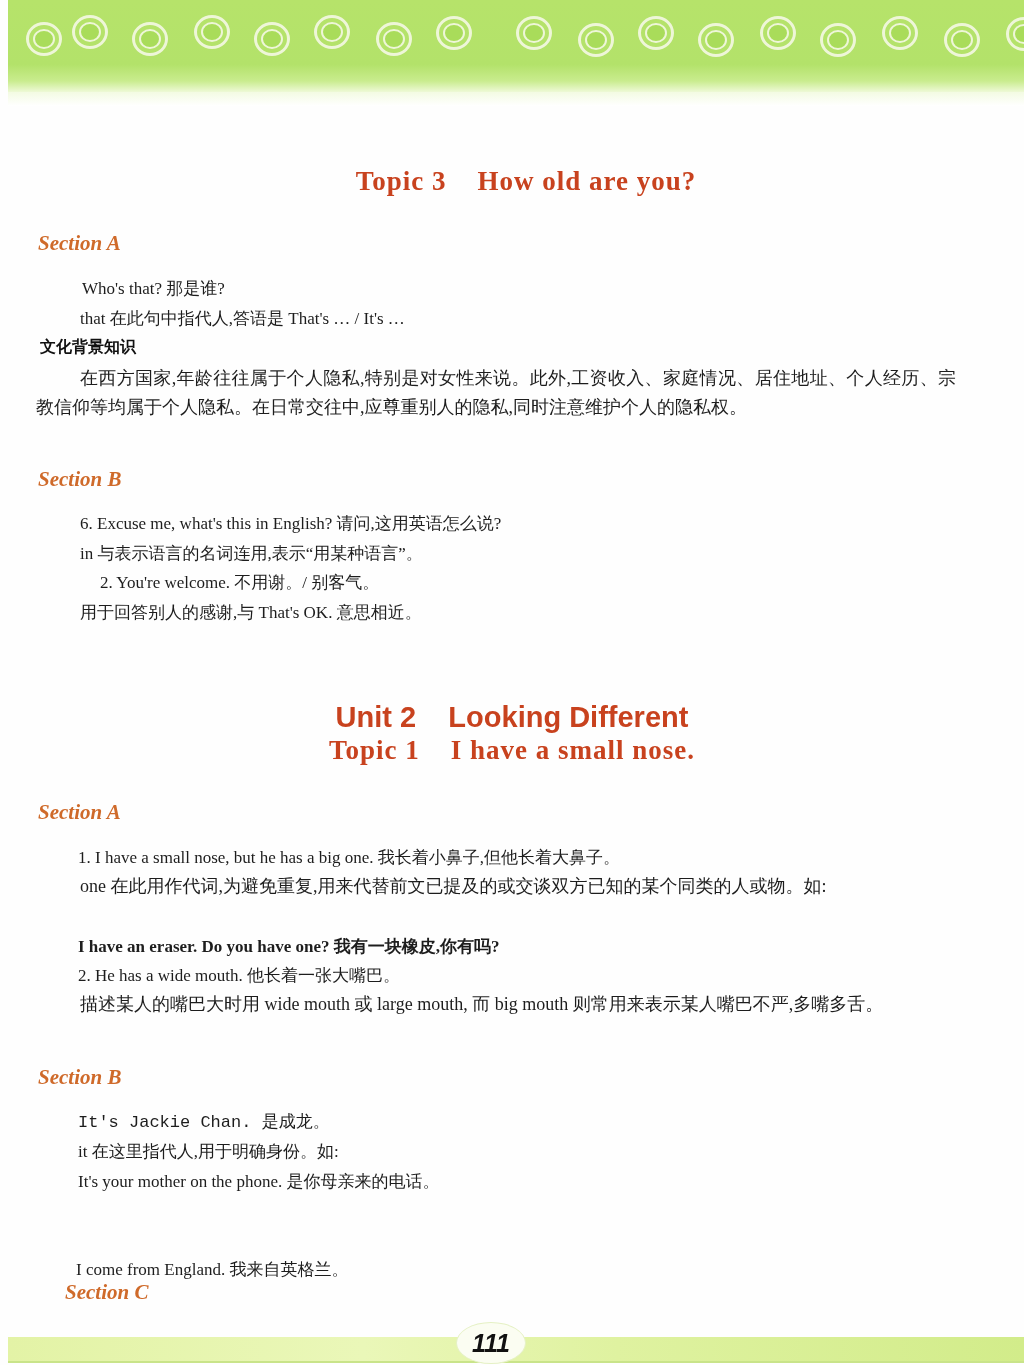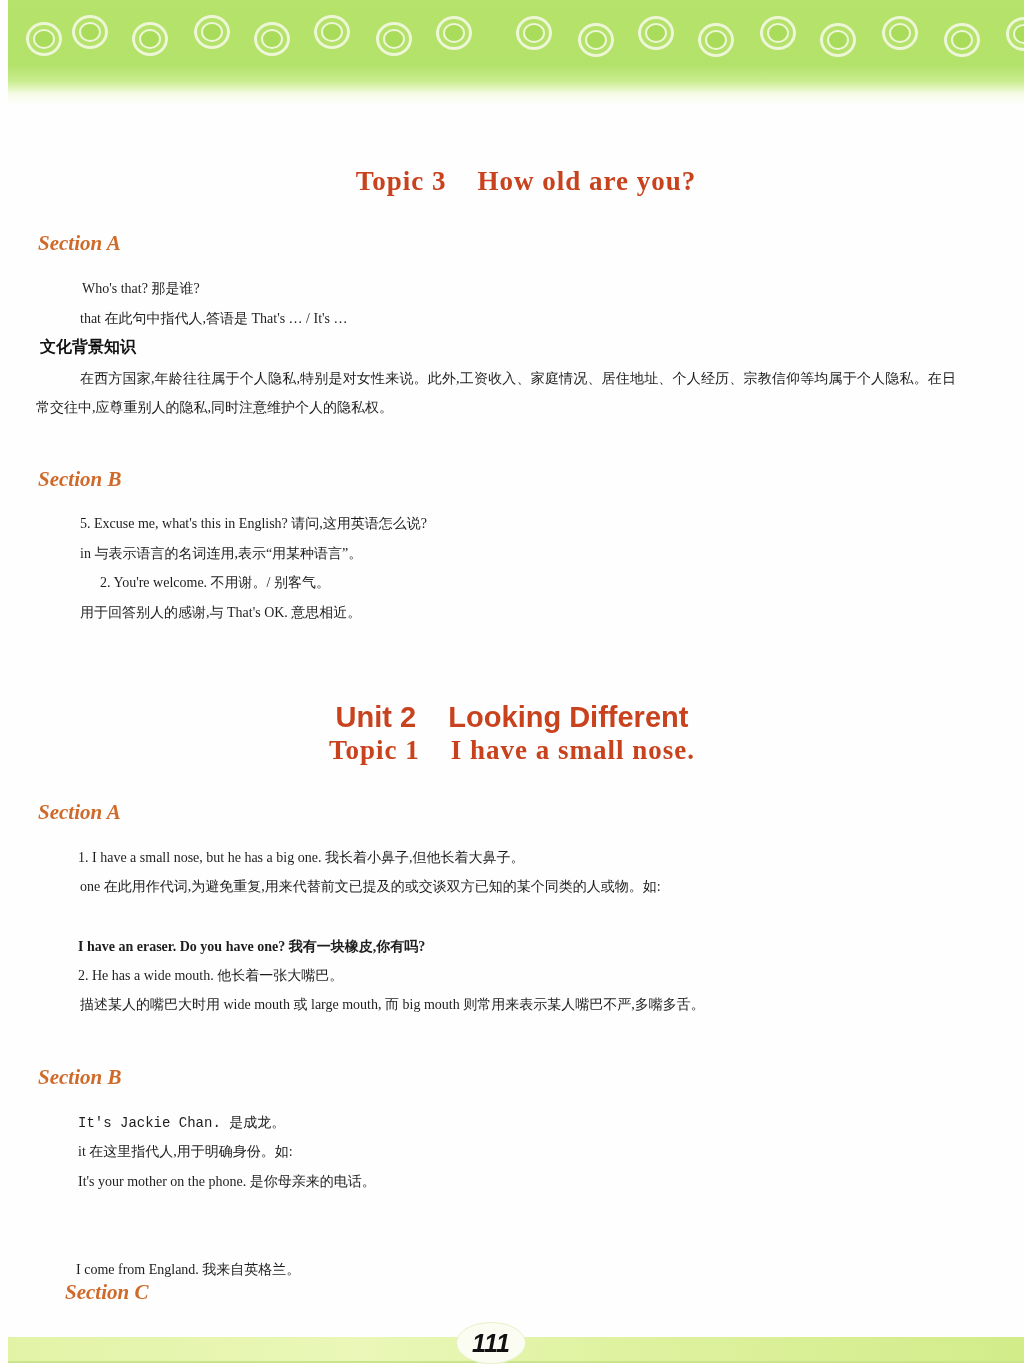--- a/index.html
+++ b/index.html
@@ -46,24 +46,24 @@
   .section-head {
     position: absolute; left: 38px;
     font-family: "Liberation Serif", serif; font-style: italic; font-weight: bold;
     font-size: 21px; color: #cf6a2a;
   }
   .subhead {
     position: absolute; left: 40px; font-family: "DejaVu Sans", sans-serif;
     font-weight: bold; font-size: 16px; color: #111;
   }
   .line {
-    position: absolute; font-size: 14px; line-height: 20px; white-space: nowrap; color: #1d1d1d;
+    position: absolute; font-size: 17px; line-height: 20px; white-space: nowrap; color: #1d1d1d;
   }
   .para {
-    position: absolute; left: 36px; width: 920px; font-size: 14px; line-height: 29px;
+    position: absolute; left: 36px; width: 920px; font-size: 18px; line-height: 29px;
     text-indent: 44px; color: #1d1d1d; text-align: justify;
   }
 </style>
 </head>
 <body>
 
 <div class="header-band">
   <div class="ring" style="left:18px;top:22px;"></div>
   <div class="ring" style="left:64px;top:15px;"></div>
   <div class="ring" style="left:124px;top:22px;"></div>
@@ -87,21 +87,21 @@
 <div class="title topic-title" style="top:166px;padding-left:14px;">Topic 3    How old are you?</div>
 
 <div class="section-head" style="top:231px;">Section A</div>
 <div class="line" style="left:82px;top:279px;">Who's that? 那是谁?</div>
 <div class="line" style="left:80px;top:309px;">that 在此句中指代人,答语是 That's … / It's …</div>
 
 <div class="subhead" style="top:337px;">文化背景知识</div>
 <div class="para" style="top:364px;">在西方国家,年龄往往属于个人隐私,特别是对女性来说。此外,工资收入、家庭情况、居住地址、个人经历、宗教信仰等均属于个人隐私。在日常交往中,应尊重别人的隐私,同时注意维护个人的隐私权。</div>
 
 <div class="section-head" style="top:467px;">Section B</div>
-<div class="line" style="left:80px;top:514px;">5. Excuse me, what's this in English? 请问,这用英语怎么说?</div>
+<div class="line" style="left:80px;top:514px;">6. Excuse me, what's this in English? 请问,这用英语怎么说?</div>
 <div class="line" style="left:80px;top:544px;">in 与表示语言的名词连用,表示“用某种语言”。</div>
 <div class="line" style="left:80px;top:573px;margin-left:20px;">2. You're welcome. 不用谢。/ 别客气。</div>
 <div class="line" style="left:80px;top:603px;">用于回答别人的感谢,与 That's OK. 意思相近。</div>
 
 <div class="title unit-title" style="top:654px;margin-top:47px;">Unit 2    Looking Different</div>
 
 <div class="title topic-title" style="top:735px;">Topic 1    I have a small nose.</div>
 
 <div class="section-head" style="top:800px;">Section A</div>
 <div class="line" style="left:78px;top:848px;">1. I have a small nose, but he has a big one. 我长着小鼻子,但他长着大鼻子。</div>

